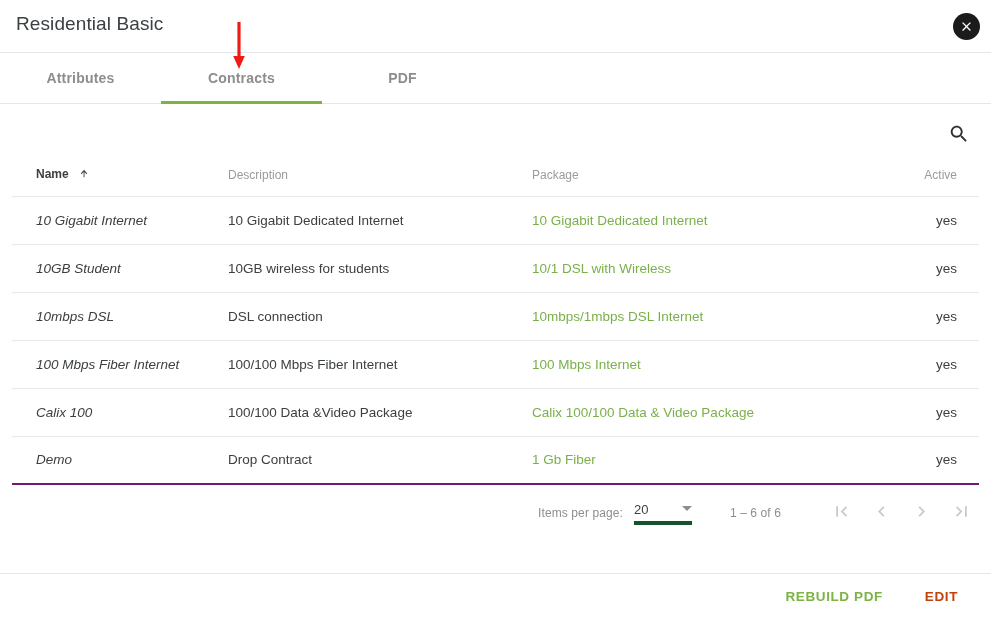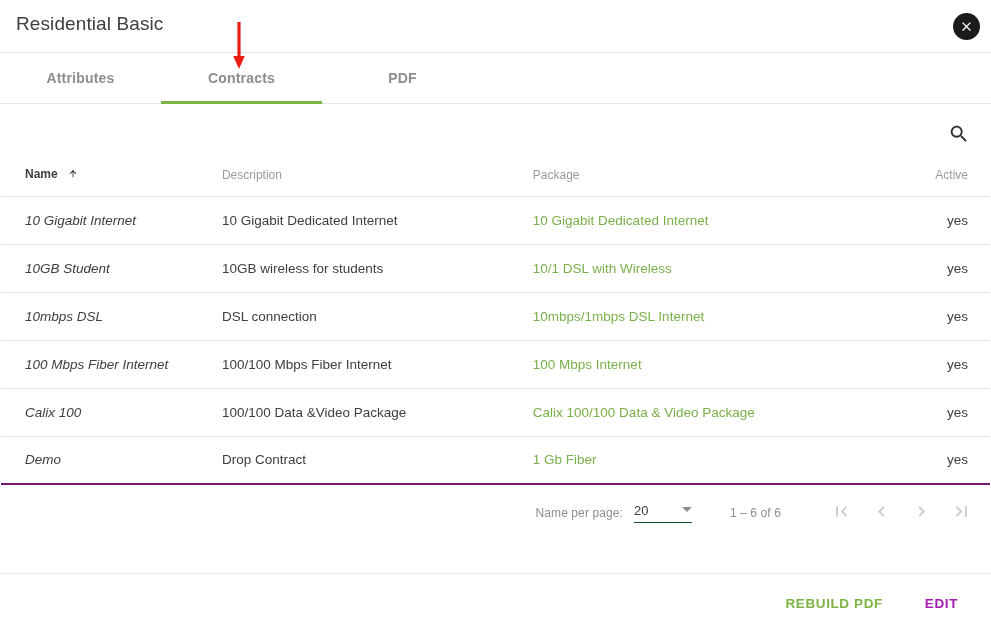--- a/index.html
+++ b/index.html
@@ -101,21 +101,21 @@
     border: none;
     cursor: pointer;
     padding: 0;
     display: flex;
     align-items: center;
     justify-content: center;
   }
 
   
   .table-wrap {
-    padding: 0 1px;
+    padding: 0 12px;
   }
   table.contracts {
     width: 100%;
     border-collapse: collapse;
     table-layout: fixed;
   }
   table.contracts th {
     text-align: left;
     font-size: 12px;
     font-weight: normal;
@@ -171,21 +171,21 @@
     justify-content: flex-end;
     padding-right: 10px;
     font-size: 12px;
     color: #8e8e8e;
   }
   .pg-label { margin-right: 11px; letter-spacing: 0.1px; }
   .pg-select {
     position: relative;
     width: 58px;
     margin-right: 38px;
-    border-bottom: 1px solid #14532d;
+    border-bottom: 4px solid #14532d;
     padding-bottom: 4px;
     cursor: pointer;
     display: flex;
     align-items: flex-end;
   }
   .pg-select-value { font-size: 13px; color: #3c4043; }
   .pg-caret {
     position: absolute;
     right: 0;
     top: 4px;
@@ -209,36 +209,36 @@
 
   
   .dialog-footer {
     position: absolute;
     left: 0;
     right: 0;
     bottom: 0;
     height: 46px;
     border-top: 1px solid #e6e6e6;
     display: flex;
-    align-items: flex-end;
+    align-items: center;
     justify-content: flex-end;
     padding-right: 19px;
   }
   .footer-btn {
     background: transparent;
     border: none;
     font-family: "Liberation Sans", sans-serif;
     font-size: 13.5px;
     font-weight: bold;
     letter-spacing: 0.6px;
     cursor: pointer;
     padding: 8px 14px;
   }
   .footer-btn.rebuild { color: #7cb342; margin-right: 14px; }
-  .footer-btn.edit { color: #a21caf; }
+  .footer-btn.edit { color: #c2410c; }
 
   
   .annotation-arrow {
     position: absolute;
     left: 231px;
     top: 22px;
     width: 16px;
     height: 48px;
     pointer-events: none;
     z-index: 20;
@@ -359,21 +359,21 @@
           <td class="cell-package">
             <a>1 Gb Fiber</a>
           </td>
           <td class="cell-active">yes</td>
         </tr>
       </tbody>
     </table>
   </div>
 
   <div class="paginator">
-    <span class="pg-label">Name per page:</span>
+    <span class="pg-label">Items per page:</span>
 
     <div class="pg-select">
       <span class="pg-select-value">20</span>
       <span class="pg-caret"></span>
     </div>
 
     <span class="pg-range">1 – 6 of 6</span>
 
     <button class="pg-btn" aria-label="First page">
       <span>

